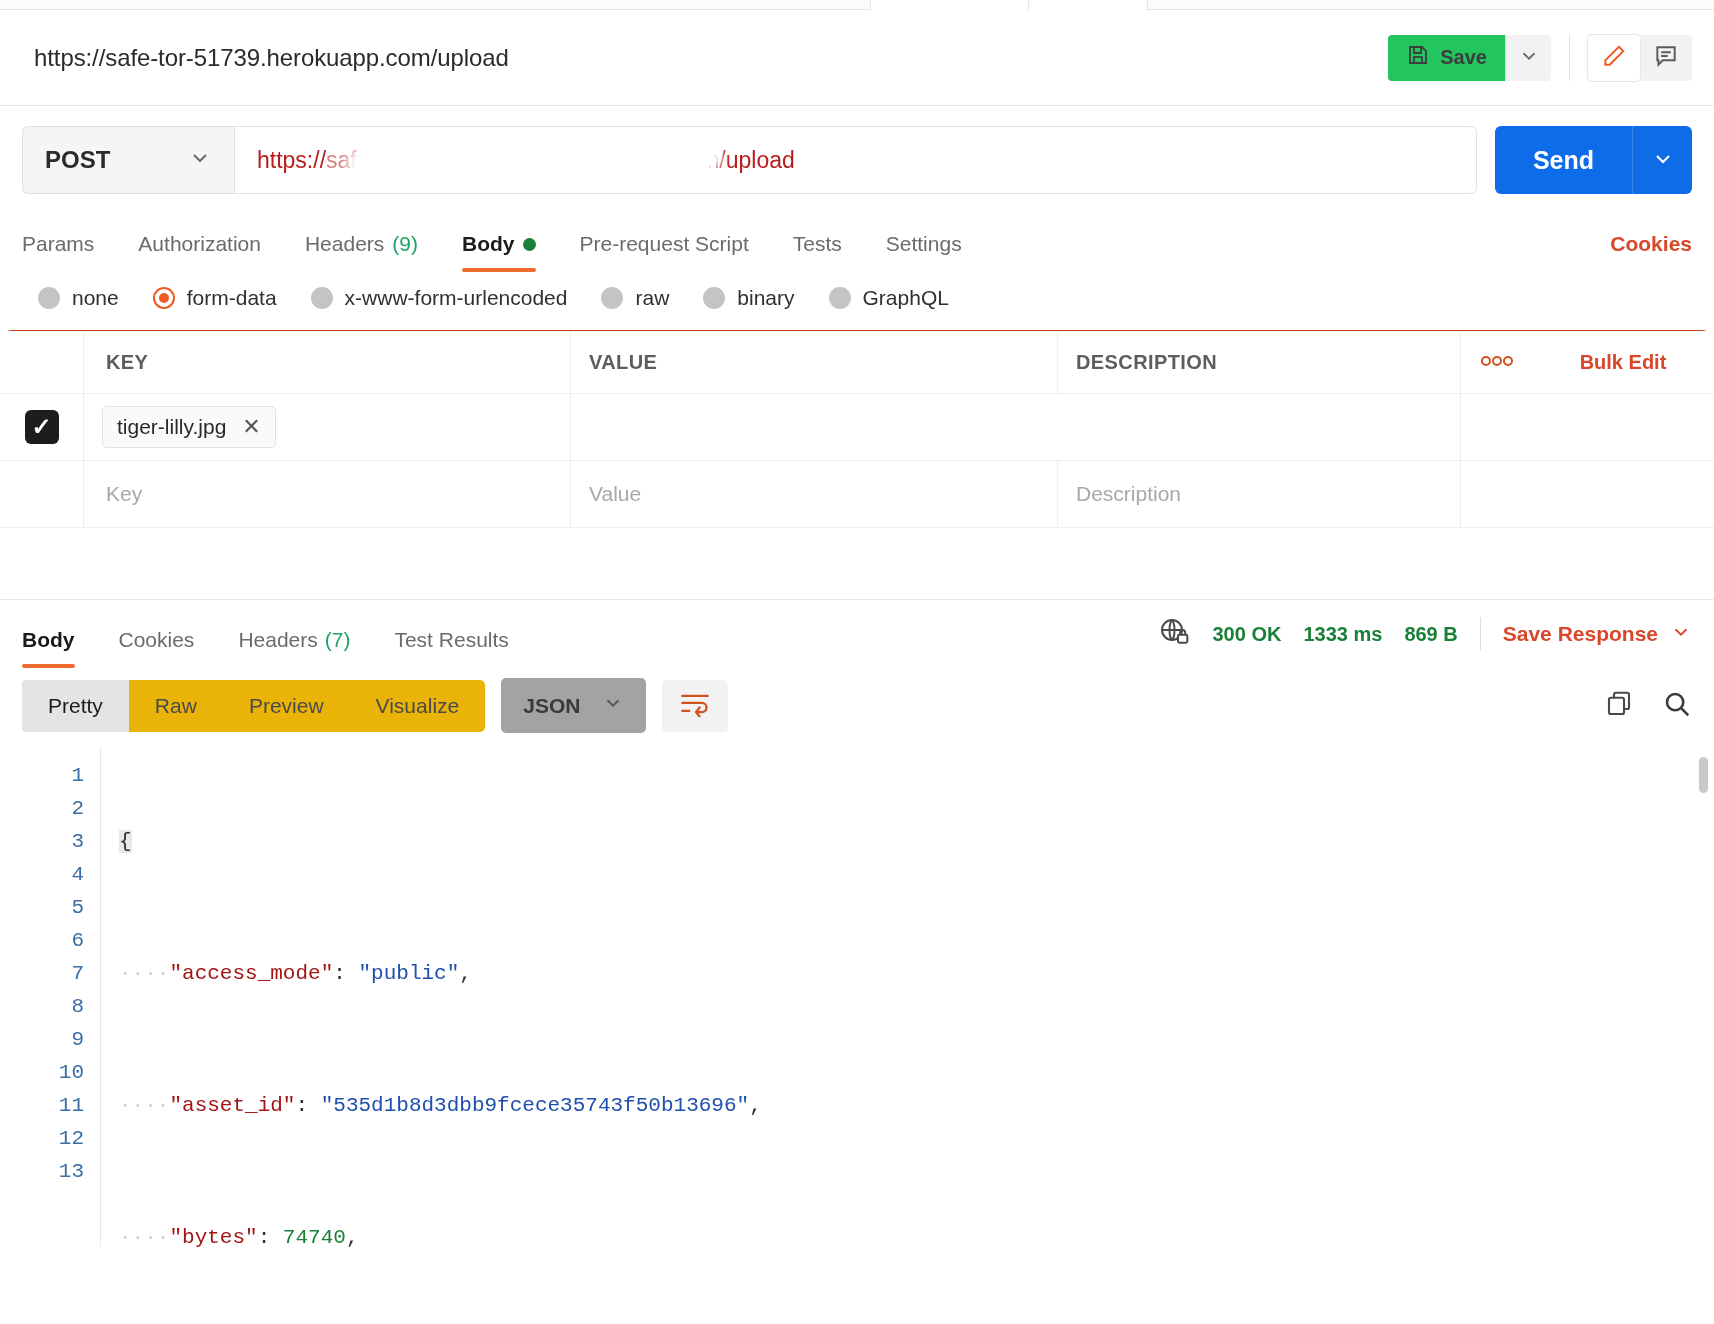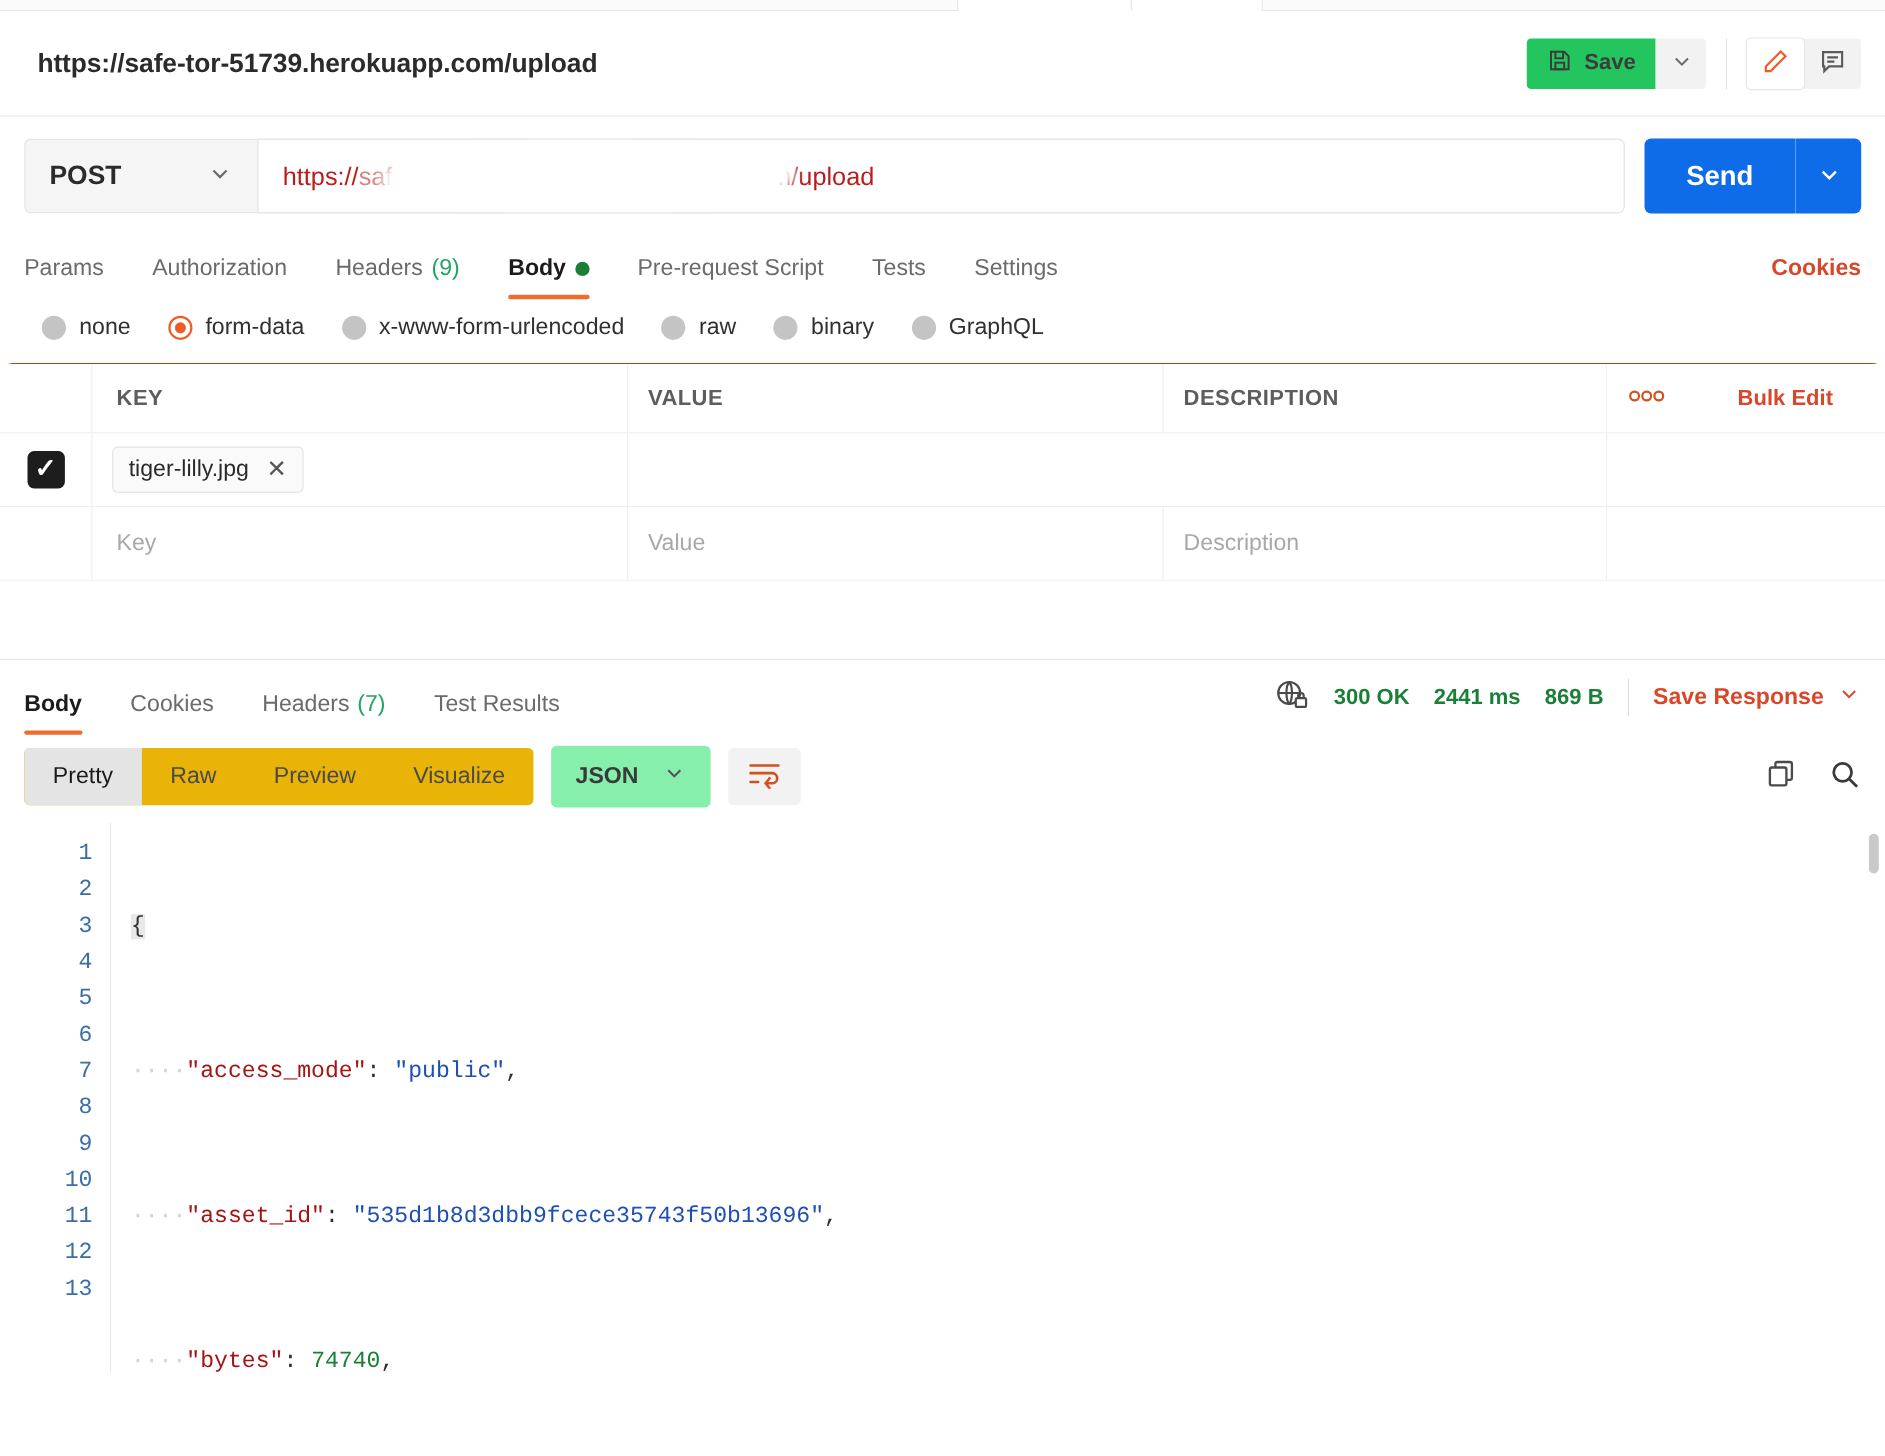--- a/index.html
+++ b/index.html
@@ -35,21 +35,21 @@
   .namebar {
     height: 96px;
     display: flex;
     align-items: center;
     padding: 0 22px 0 34px;
     border-bottom: 1px solid #e8e8e8;
     background: #fff;
   }
   .req-url-title {
     font-size: 24px;
-    font-weight: 700;
+    font-weight: 400;
     color: #2b2b2b;
     letter-spacing: -0.1px;
     flex: 1;
   }
   .namebar-right { display: flex; align-items: center; gap: 0; }
   .save-btn {
     display: flex; align-items: center; gap: 10px;
     background: #22c55e;
     border: none;
     border-radius: 4px 0 0 4px;
@@ -269,21 +269,21 @@
   }
   .seg-group { display: flex; background: #eab308; border-radius: 5px; overflow: hidden; }
   .seg {
     font-size: 21px; color: #4a4a4a;
     padding: 14px 26px;
     cursor: pointer;
   }
   .seg.active { background: #e4e4e4; color: #1a1a1a; }
   .json-select {
     display: flex; align-items: center; gap: 22px;
-    background: #86efac; border-radius: 5px;
+    background: #a3a3a3; border-radius: 5px;
     padding: 14px 22px;
     font-size: 21px; color: #3a3a3a; font-weight: 600;
     cursor: pointer;
   }
   .wrap-btn {
     background: #f2f2f2; border-radius: 5px;
     width: 66px; height: 52px;
     display: flex; align-items: center; justify-content: center;
     cursor: pointer;
   }
@@ -539,21 +539,21 @@
   <div class="resp-meta">
     <span>
       <svg width="32" height="32" viewBox="0 0 24 24" fill="none" stroke="#4a4a4a" stroke-width="1.5">
         <circle cx="10.5" cy="10.5" r="7.5"></circle>
         <path d="M3 10.5h15M10.5 3c2.5 2.7 2.5 12.3 0 15M10.5 3C8 5.7 8 15.3 10.5 18"></path>
         <rect x="15" y="14" width="7" height="6" rx="1" fill="#fff"></rect>
         <path d="M16.6 14v-1.6a1.9 1.9 0 013.8 0V14"></path>
       </svg>
     </span>
     <span class="meta-txt">300 OK</span>
-    <span class="meta-txt">2441 ms</span>
+    <span class="meta-txt">1333 ms</span>
     <span class="meta-txt">869 B</span>
     <span class="meta-sep"></span>
     <span class="save-resp">
       <span>Save Response</span>
       <span>
         <svg width="22" height="22" viewBox="0 0 24 24" fill="none" stroke="#d9472b" stroke-width="2">
             <path d="M6 9l6 6 6-6"></path>
           </svg>
       </span>
     </span>

